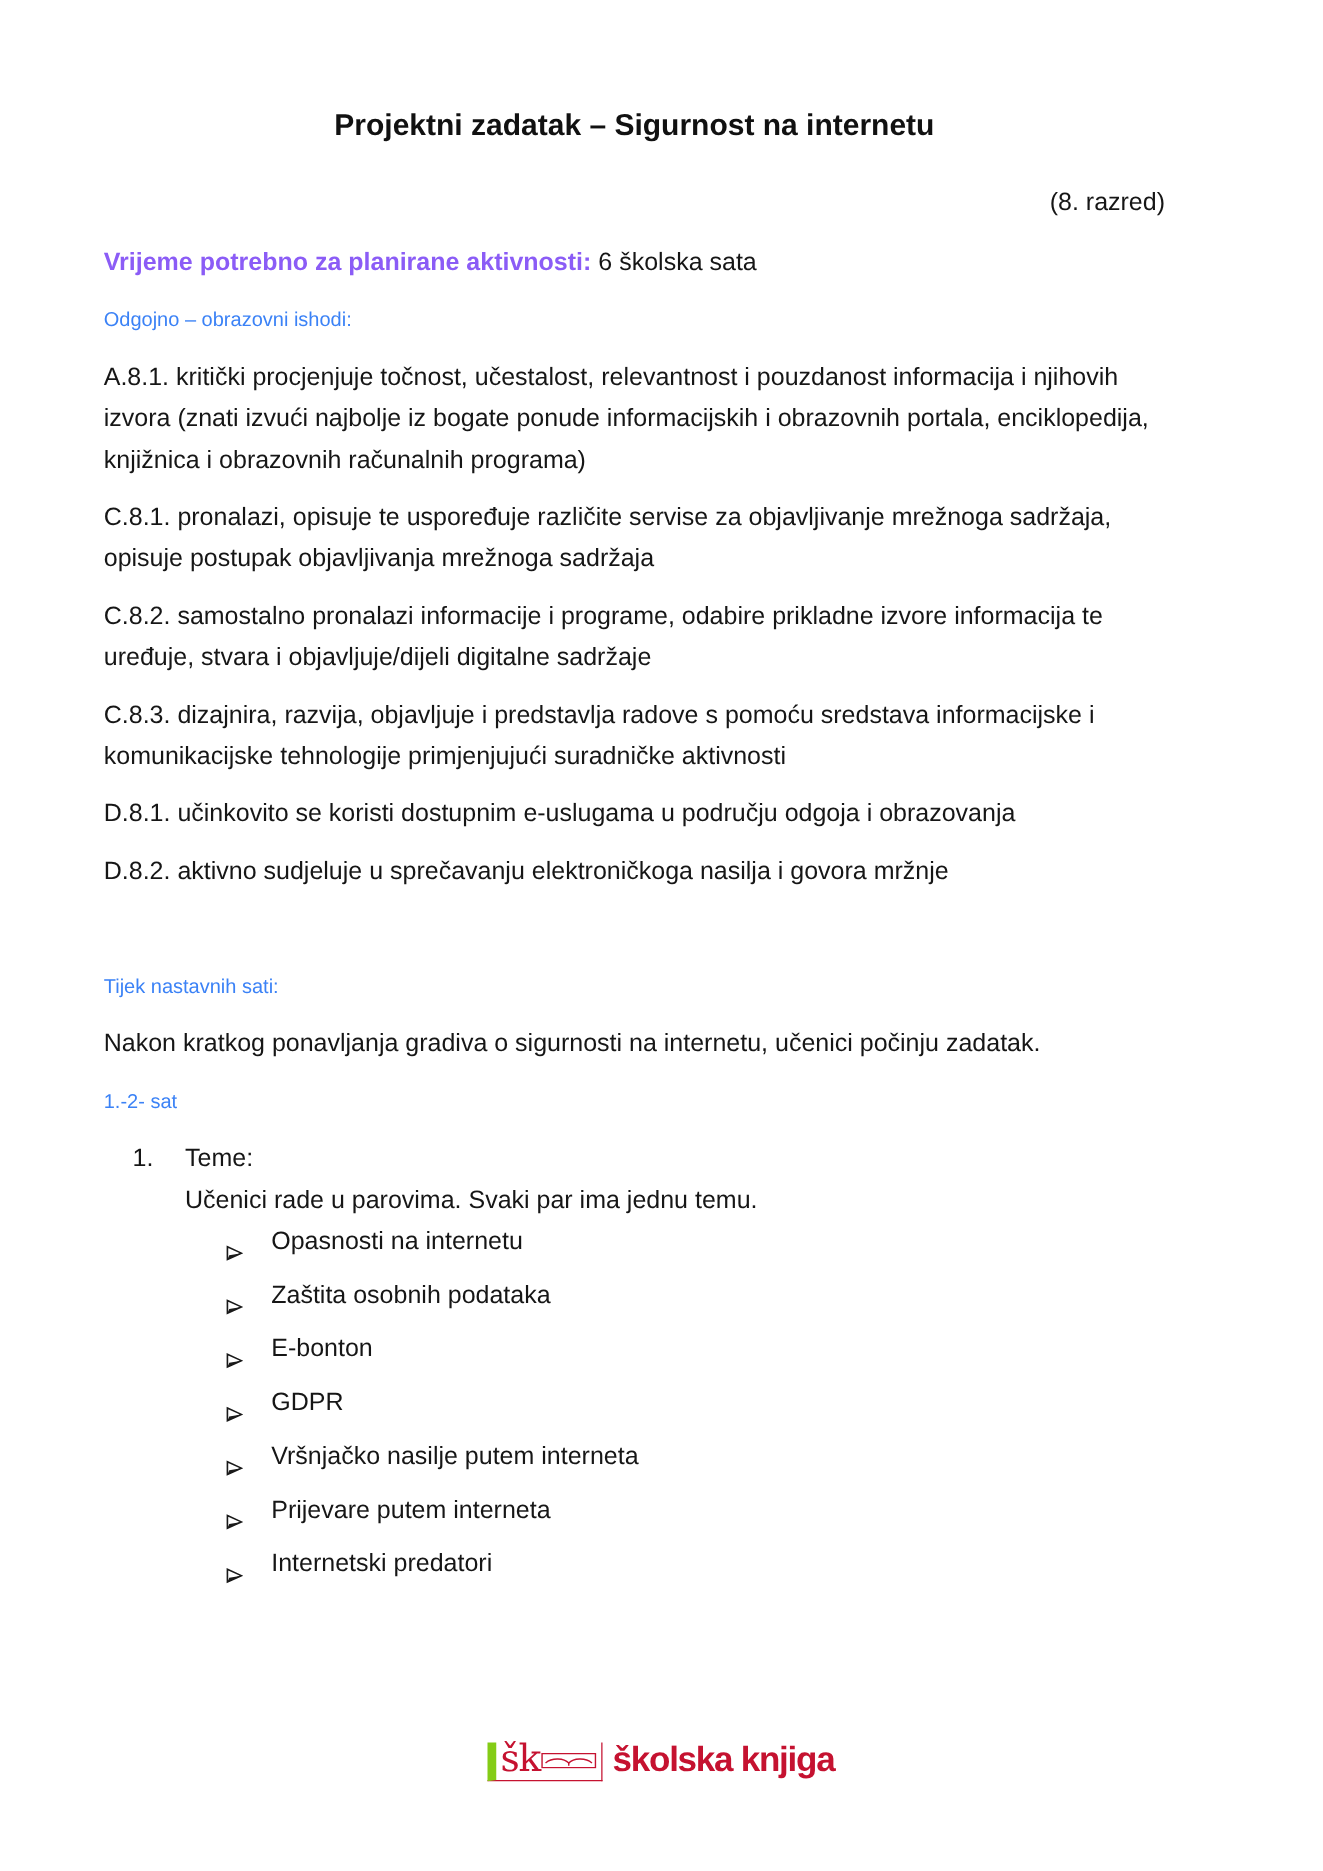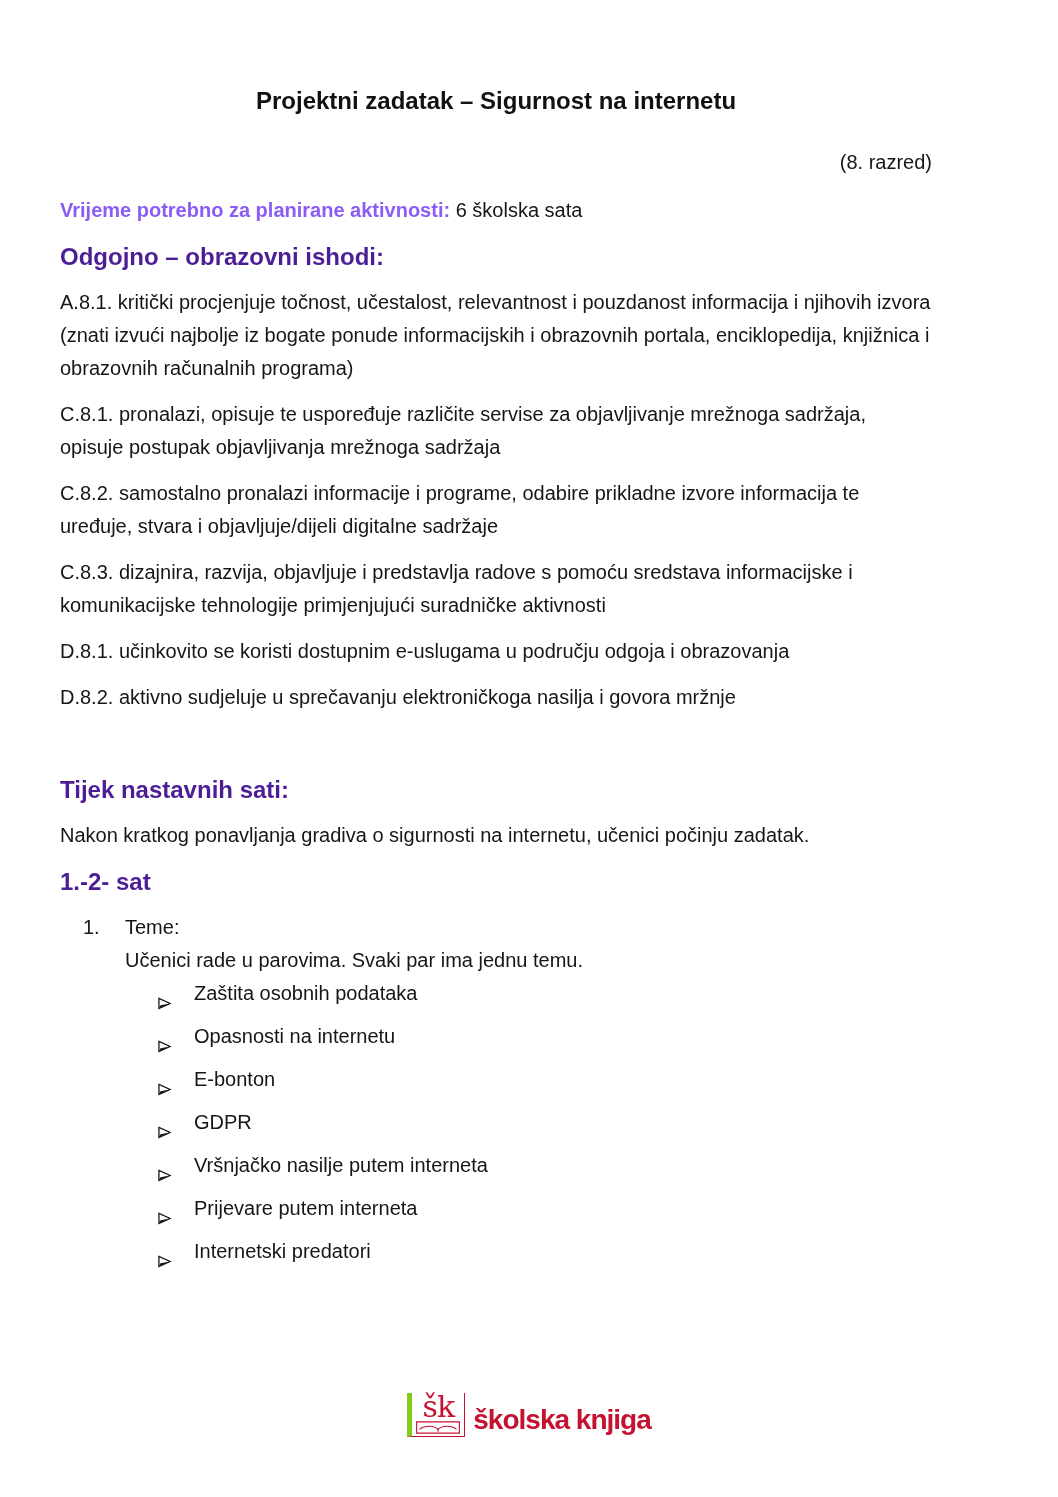--- a/index.html
+++ b/index.html
@@ -5,21 +5,21 @@
   html,body{margin:0;padding:0;background:#ffffff;}
   .page{
     position:relative;
     width:1058px;
     height:1497px;
     background:#ffffff;
     font-family:"Liberation Sans", sans-serif;
     color:#161616;
     overflow:hidden;
   }
-  .content{padding:84px 126px 0 60px;}
+  .content{padding:84px 126px 0 83px;}
   .title{
     font-size:24px;
     font-weight:bold;
     text-align:center;
     margin:0;
     line-height:34px;
     color:#111;
   }
   .subtitle{
     font-size:20px;
@@ -28,25 +28,25 @@
     line-height:33px;
   }
   .para{
     font-size:20px;
     line-height:33px;
     margin:0 0 13px 0;
   }
   .para.first{margin-top:15px;}
   .bold{font-weight:bold;color:#8b5cf6;}
   .heading{
-    font-size:24px;
-    line-height:33px;
-    font-weight:bold;
+    font-size:16px;
+    line-height:33px;
+    font-weight:normal;
     margin:0 0 13px 0;
-    color:#4c1d95;
+    color:#3b82f6;
   }
   .spacer-blank{height:46px;}
   .task-row{
     display:flex;
     font-size:20px;
     line-height:33px;
     margin:0 0 0 23px;
   }
   .task-num{width:42px;flex:0 0 42px;}
   .themes{
@@ -69,23 +69,23 @@
     top:1393px;
     left:0;
     width:100%;
     display:flex;
     justify-content:center;
     align-items:flex-end;
     gap:8px;
   }
   .logo-mark{
     display:flex;
-    flex-direction:column;
+    flex-direction:row;
     align-items:center;
-    border-left:5px solid #84cc16;
+    border-left:7px solid #84cc16;
     border-right:1px solid #c51230;
     border-bottom:1px solid #c51230;
     padding:0 3px 2px 3px;
   }
   .monogram{
     font-family:"DejaVu Serif", serif;
     font-size:30px;
     line-height:28px;
     color:#c51230;
     letter-spacing:-1px;
@@ -134,28 +134,28 @@
         <div>Učenici rade u parovima. Svaki par ima jednu temu.</div>
       </div>
     </div>
 
     <ul class="themes">
       <li>
         <span class="arrow-wrap"><svg viewBox="0 0 16 14" width="15" height="13">
               <path d="M2 1.5 L14 7 L2 12.5 Z" fill="#ffffff" stroke="#1a1a1a" stroke-width="1.4"></path>
               <path d="M2 12.5 L14 7 L3.6 8.8 Z" fill="#1a1a1a"></path>
             </svg></span>
+        <span>Opasnosti na internetu</span>
+      </li>
+      <li>
+        <span class="arrow-wrap"><svg viewBox="0 0 16 14" width="15" height="13">
+              <path d="M2 1.5 L14 7 L2 12.5 Z" fill="#ffffff" stroke="#1a1a1a" stroke-width="1.4"></path>
+              <path d="M2 12.5 L14 7 L3.6 8.8 Z" fill="#1a1a1a"></path>
+            </svg></span>
         <span>Zaštita osobnih podataka</span>
-      </li>
-      <li>
-        <span class="arrow-wrap"><svg viewBox="0 0 16 14" width="15" height="13">
-              <path d="M2 1.5 L14 7 L2 12.5 Z" fill="#ffffff" stroke="#1a1a1a" stroke-width="1.4"></path>
-              <path d="M2 12.5 L14 7 L3.6 8.8 Z" fill="#1a1a1a"></path>
-            </svg></span>
-        <span>Opasnosti na internetu</span>
       </li>
       <li>
         <span class="arrow-wrap"><svg viewBox="0 0 16 14" width="15" height="13">
               <path d="M2 1.5 L14 7 L2 12.5 Z" fill="#ffffff" stroke="#1a1a1a" stroke-width="1.4"></path>
               <path d="M2 12.5 L14 7 L3.6 8.8 Z" fill="#1a1a1a"></path>
             </svg></span>
         <span>E-bonton</span>
       </li>
       <li>
         <span class="arrow-wrap"><svg viewBox="0 0 16 14" width="15" height="13">

